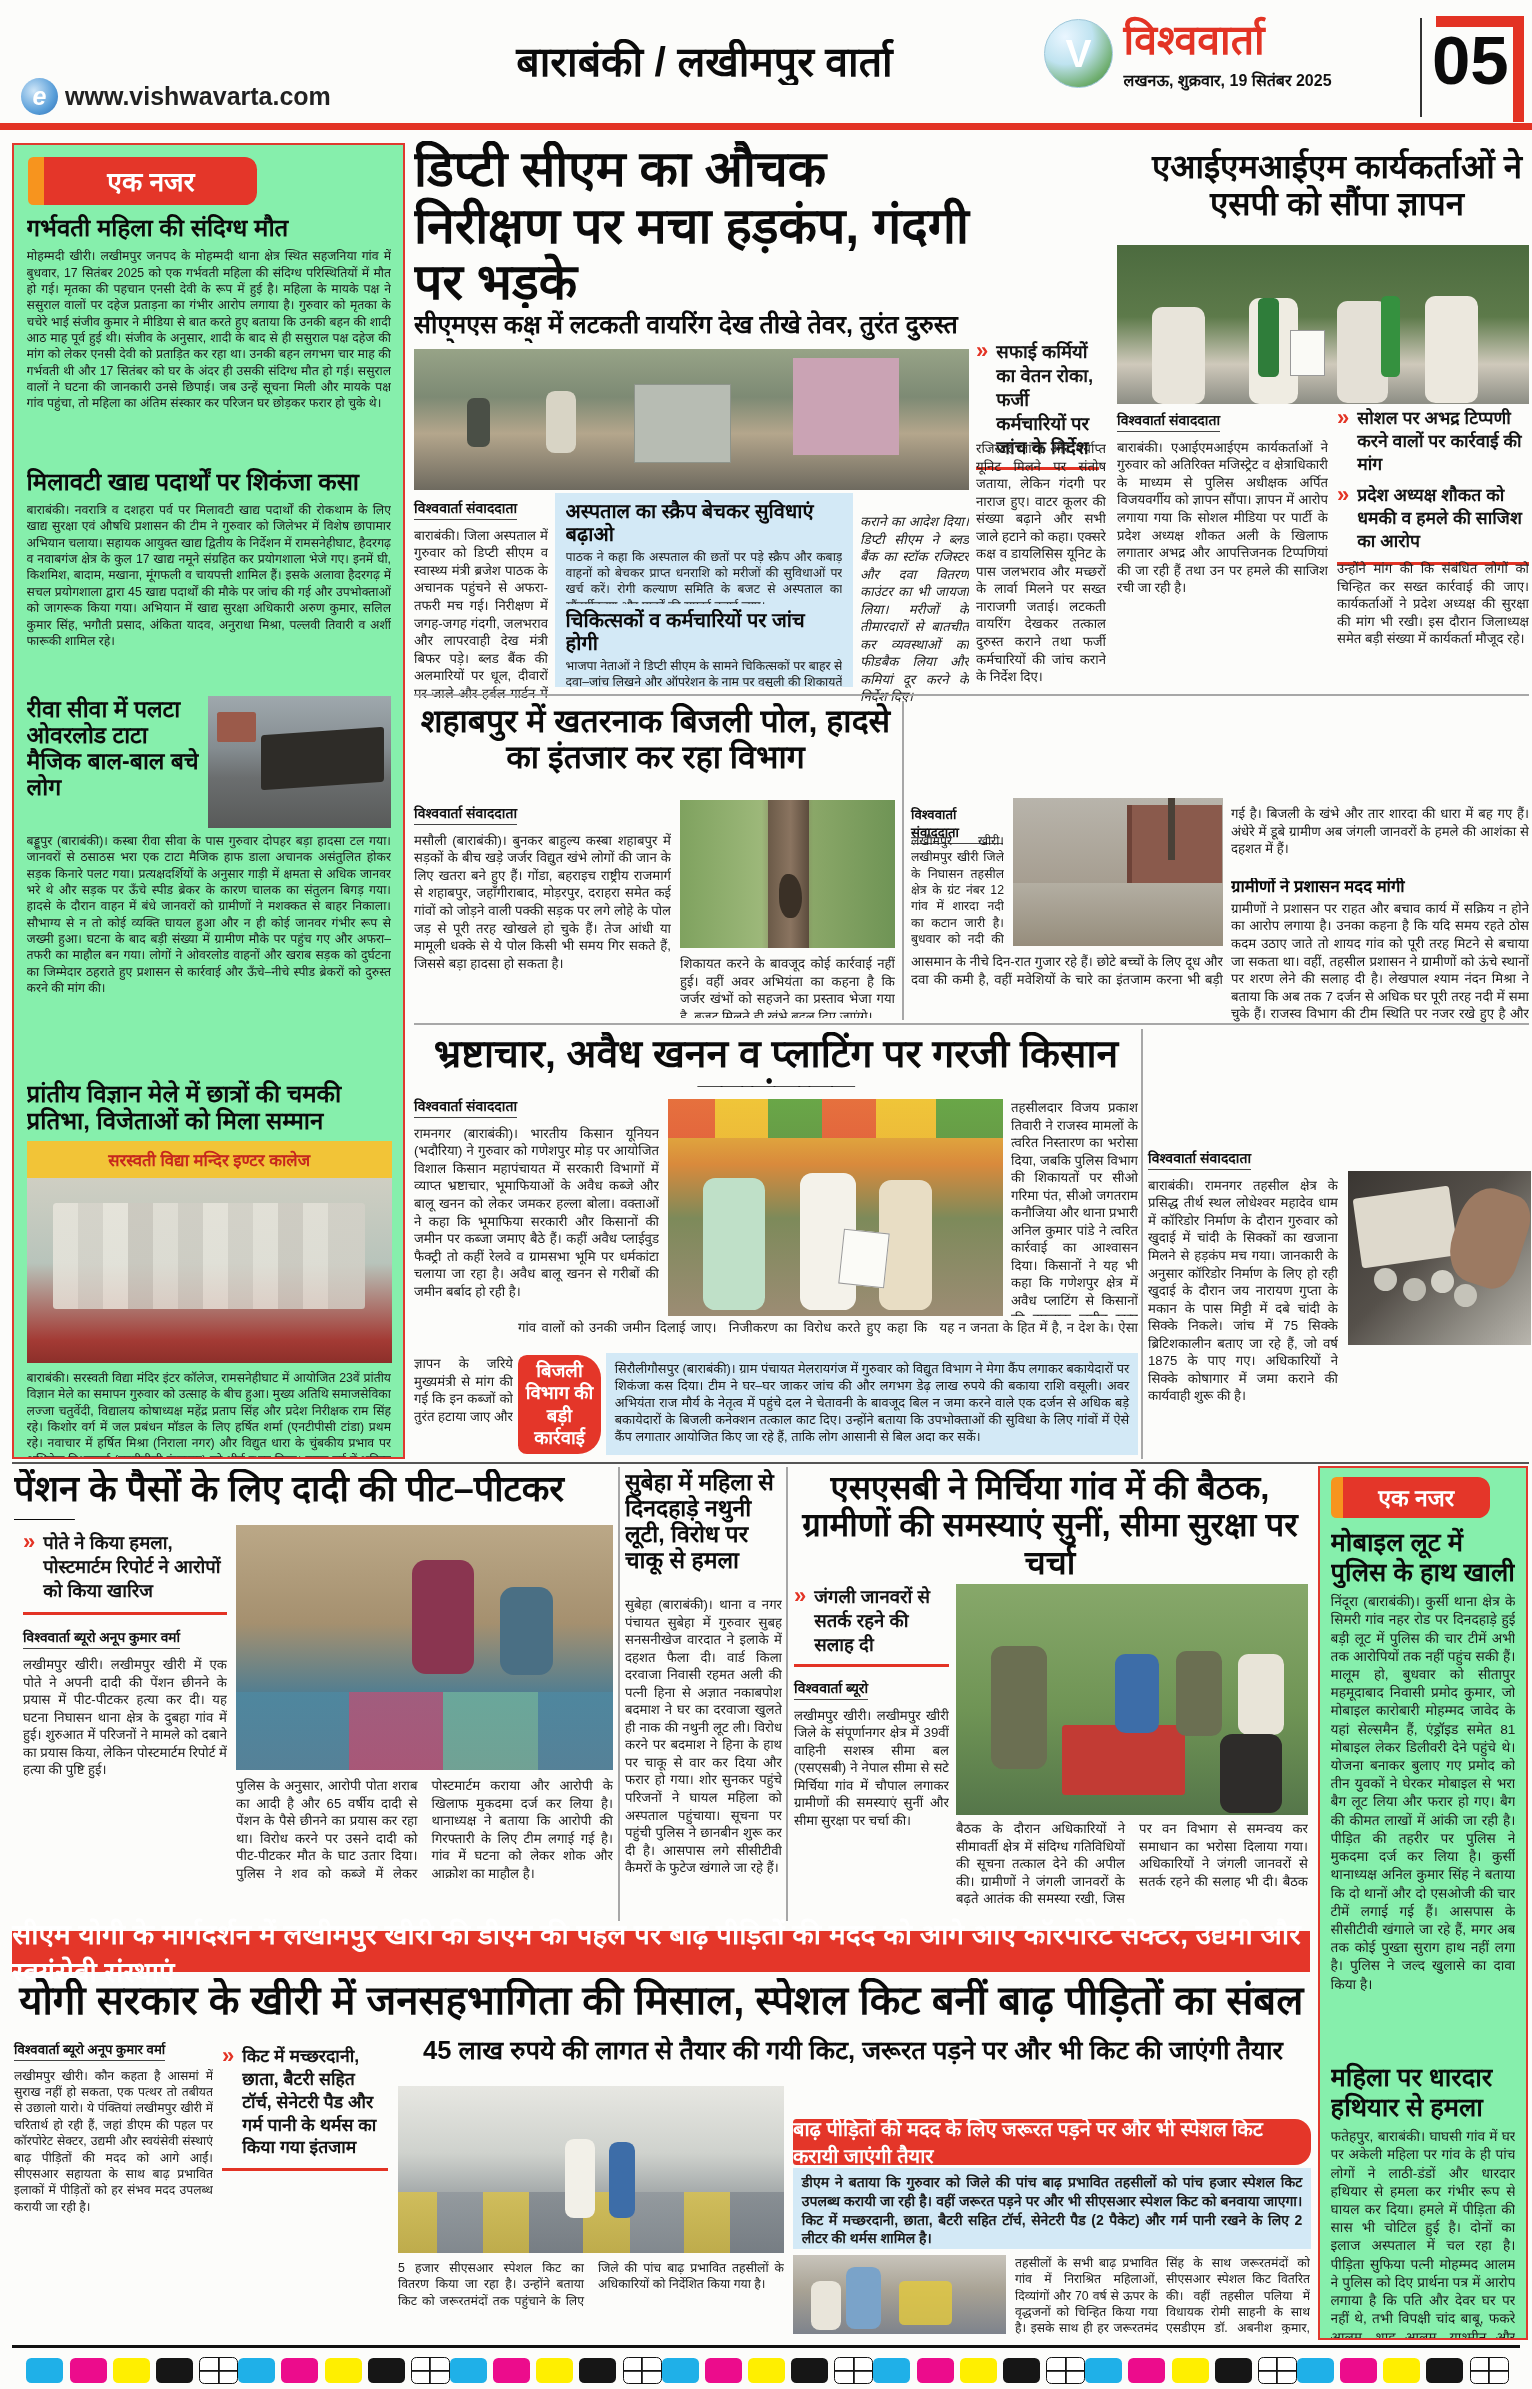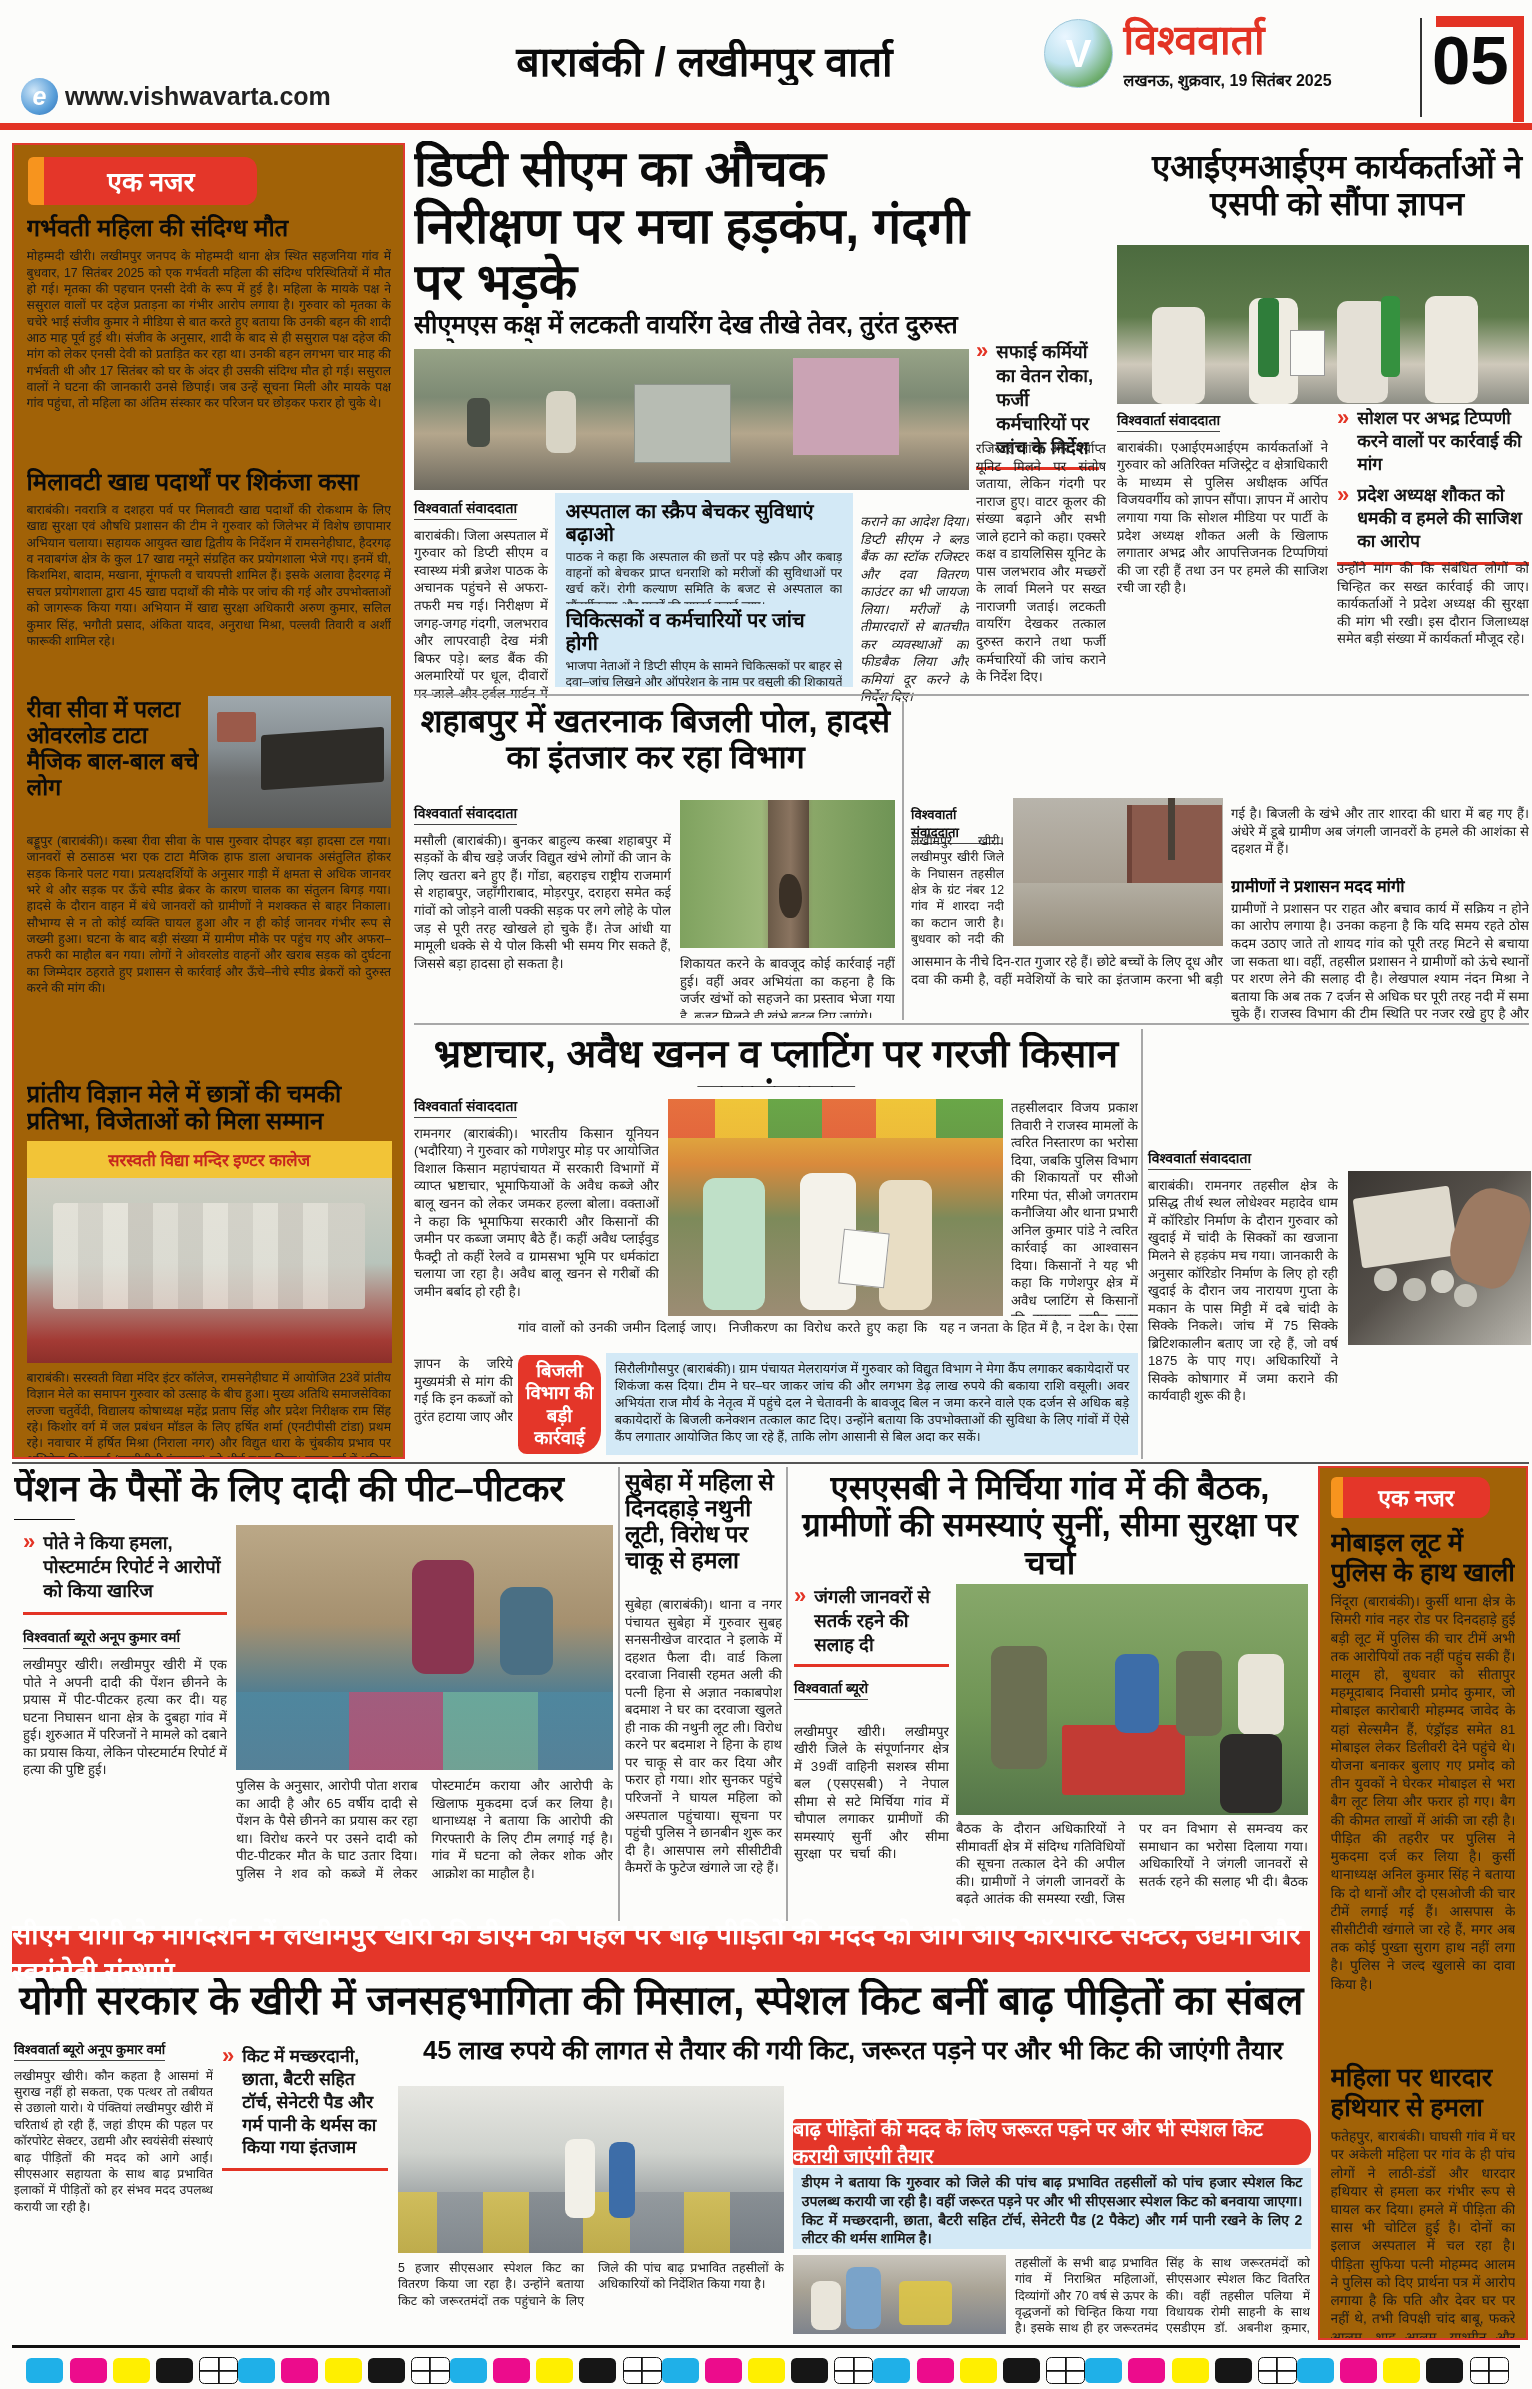--- a/index.html
+++ b/index.html
@@ -12,21 +12,21 @@
   .byline{font-weight:700;font-size:14px;color:#111;border-bottom:1.8px solid #444;display:inline-block;padding-bottom:1.8px;}
   .bullet{display:flex;gap:8px;font-weight:700;font-size:18.5px;line-height:1.3;color:#151515;overflow:hidden;}
   .bullet .mk{color:#e33324;font-weight:900;font-size:22px;line-height:1;}
   .redrule{border-bottom:3.5px solid #e33324;}
   .photo{position:absolute;overflow:hidden;}
   .vline{position:absolute;width:1.8px;background:#a7a7a7;}
   .hline{position:absolute;height:1.8px;background:#a7a7a7;}
   .pill-wrap{display:flex;align-items:stretch;}
   .pill-orange{width:16px;background:#f7941e;border-radius:5.3px 0 0 5.3px;}
   .pill{background:#e43629;color:#fff;font-weight:800;border-radius:0 12.3px 12.3px 0;display:flex;align-items:center;justify-content:center;}
-  .najar-box{border:2.6px solid #e0392e;background:#a16207;}
+  .najar-box{border:2.6px solid #e0392e;background:#86efac;}
   .bluebox{background:#d3e9f6;}
   .redbox{background:#e43629;color:#fff;font-weight:800;}
   .strip{background:#e43629;color:#fff;font-weight:800;display:flex;align-items:center;justify-content:center;}
   
   .ph-street{background:linear-gradient(180deg,#97a387 0%,#7d8a74 34%,#b4a68c 60%,#6e6a5f 100%);}
   .ph-memo{background:linear-gradient(180deg,#4c6b3f 0%,#5d7a4a 45%,#cfc9bb 75%,#8c8d84 100%);}
   .ph-pole{background:linear-gradient(90deg,#7fa25f 0%,#9db87a 38%,#7b6a54 50%,#8aa768 62%,#6f9455 100%);}
   .ph-river{background:linear-gradient(180deg,#b8b4ab 0%,#a79f92 55%,#8e8273 100%);}
   .ph-tent{background:linear-gradient(180deg,#e8c93f 0%,#d98a3c 30%,#7d8a5a 55%,#9c8c74 100%);}
   .ph-coins{background:linear-gradient(135deg,#3a3632 0%,#55504a 45%,#8d8a82 75%,#b9b6ae 100%);}
@@ -246,21 +246,21 @@
   <div class="abs hl center" style="left:791px;top:1469px;width:518px;height:107px;font-size:33px;">एसएसबी ने मिर्चिया गांव में की बैठक, ग्रामीणों की समस्याएं सुनीं, सीमा सुरक्षा पर चर्चा</div>
   <div class="abs" style="left:794px;top:1585px;width:155px;">
     <div class="bullet">
       <span class="mk">»</span>
       <span>जंगली जानवरों से सतर्क रहने की सलाह दी</span>
     </div>
     <div class="redrule" style="margin-top:7px;"></div>
     <div style="margin-top:10.6px;">
       <span class="byline">विश्ववार्ता ब्यूरो</span>
     </div>
-    <div class="body-txt" style="margin-top:24px;height:227px;font-family:Liberation Mono, monospace;">लखीमपुर खीरी। लखीमपुर खीरी जिले के संपूर्णानगर क्षेत्र में 39वीं वाहिनी सशस्त्र सीमा बल (एसएसबी) ने नेपाल सीमा से सटे मिर्चिया गांव में चौपाल लगाकर ग्रामीणों की समस्याएं सुनीं और सीमा सुरक्षा पर चर्चा की।</div>
+    <div class="body-txt" style="margin-top:7px;height:227px;">लखीमपुर खीरी। लखीमपुर खीरी जिले के संपूर्णानगर क्षेत्र में 39वीं वाहिनी सशस्त्र सीमा बल (एसएसबी) ने नेपाल सीमा से सटे मिर्चिया गांव में चौपाल लगाकर ग्रामीणों की समस्याएं सुनीं और सीमा सुरक्षा पर चर्चा की।</div>
   </div>
   <div class="photo ph-ssb" style="left:956px;top:1584px;width:352px;height:231px;">
     <div class="abs" style="left:106px;top:141px;width:123px;height:70px;background:#c23b34;border-radius:3.5px;"></div>
     <div class="ph-blob" style="left:35px;top:62px;width:56px;height:123px;background:#6b6f52;border-radius:12.3px;"></div>
     <div class="ph-blob" style="left:159px;top:70px;width:44px;height:79px;background:#3d6da8;border-radius:10.6px;"></div>
     <div class="ph-blob" style="left:220px;top:67px;width:46px;height:85px;background:#6b6f52;border-radius:10.6px;"></div>
     <div class="ph-blob" style="left:282px;top:70px;width:46px;height:81px;background:#e8e4d8;border-radius:10.6px;"></div>
     <div class="ph-blob" style="left:264px;top:150px;width:62px;height:79px;background:#2e2c2a;border-radius:12.3px;"></div>
   </div>
   <div class="abs body-txt" style="left:956px;top:1820px;width:352px;height:102px;column-count:2;column-gap:14px;">बैठक के दौरान अधिकारियों ने सीमावर्ती क्षेत्र में संदिग्ध गतिविधियों की सूचना तत्काल देने की अपील की। ग्रामीणों ने जंगली जानवरों के बढ़ते आतंक की समस्या रखी, जिस पर वन विभाग से समन्वय कर समाधान का भरोसा दिलाया गया। अधिकारियों ने जंगली जानवरों से सतर्क रहने की सलाह भी दी। बैठक में बड़ी संख्या में ग्रामीण और एसएसबी के जवान मौजूद रहे।</div>

